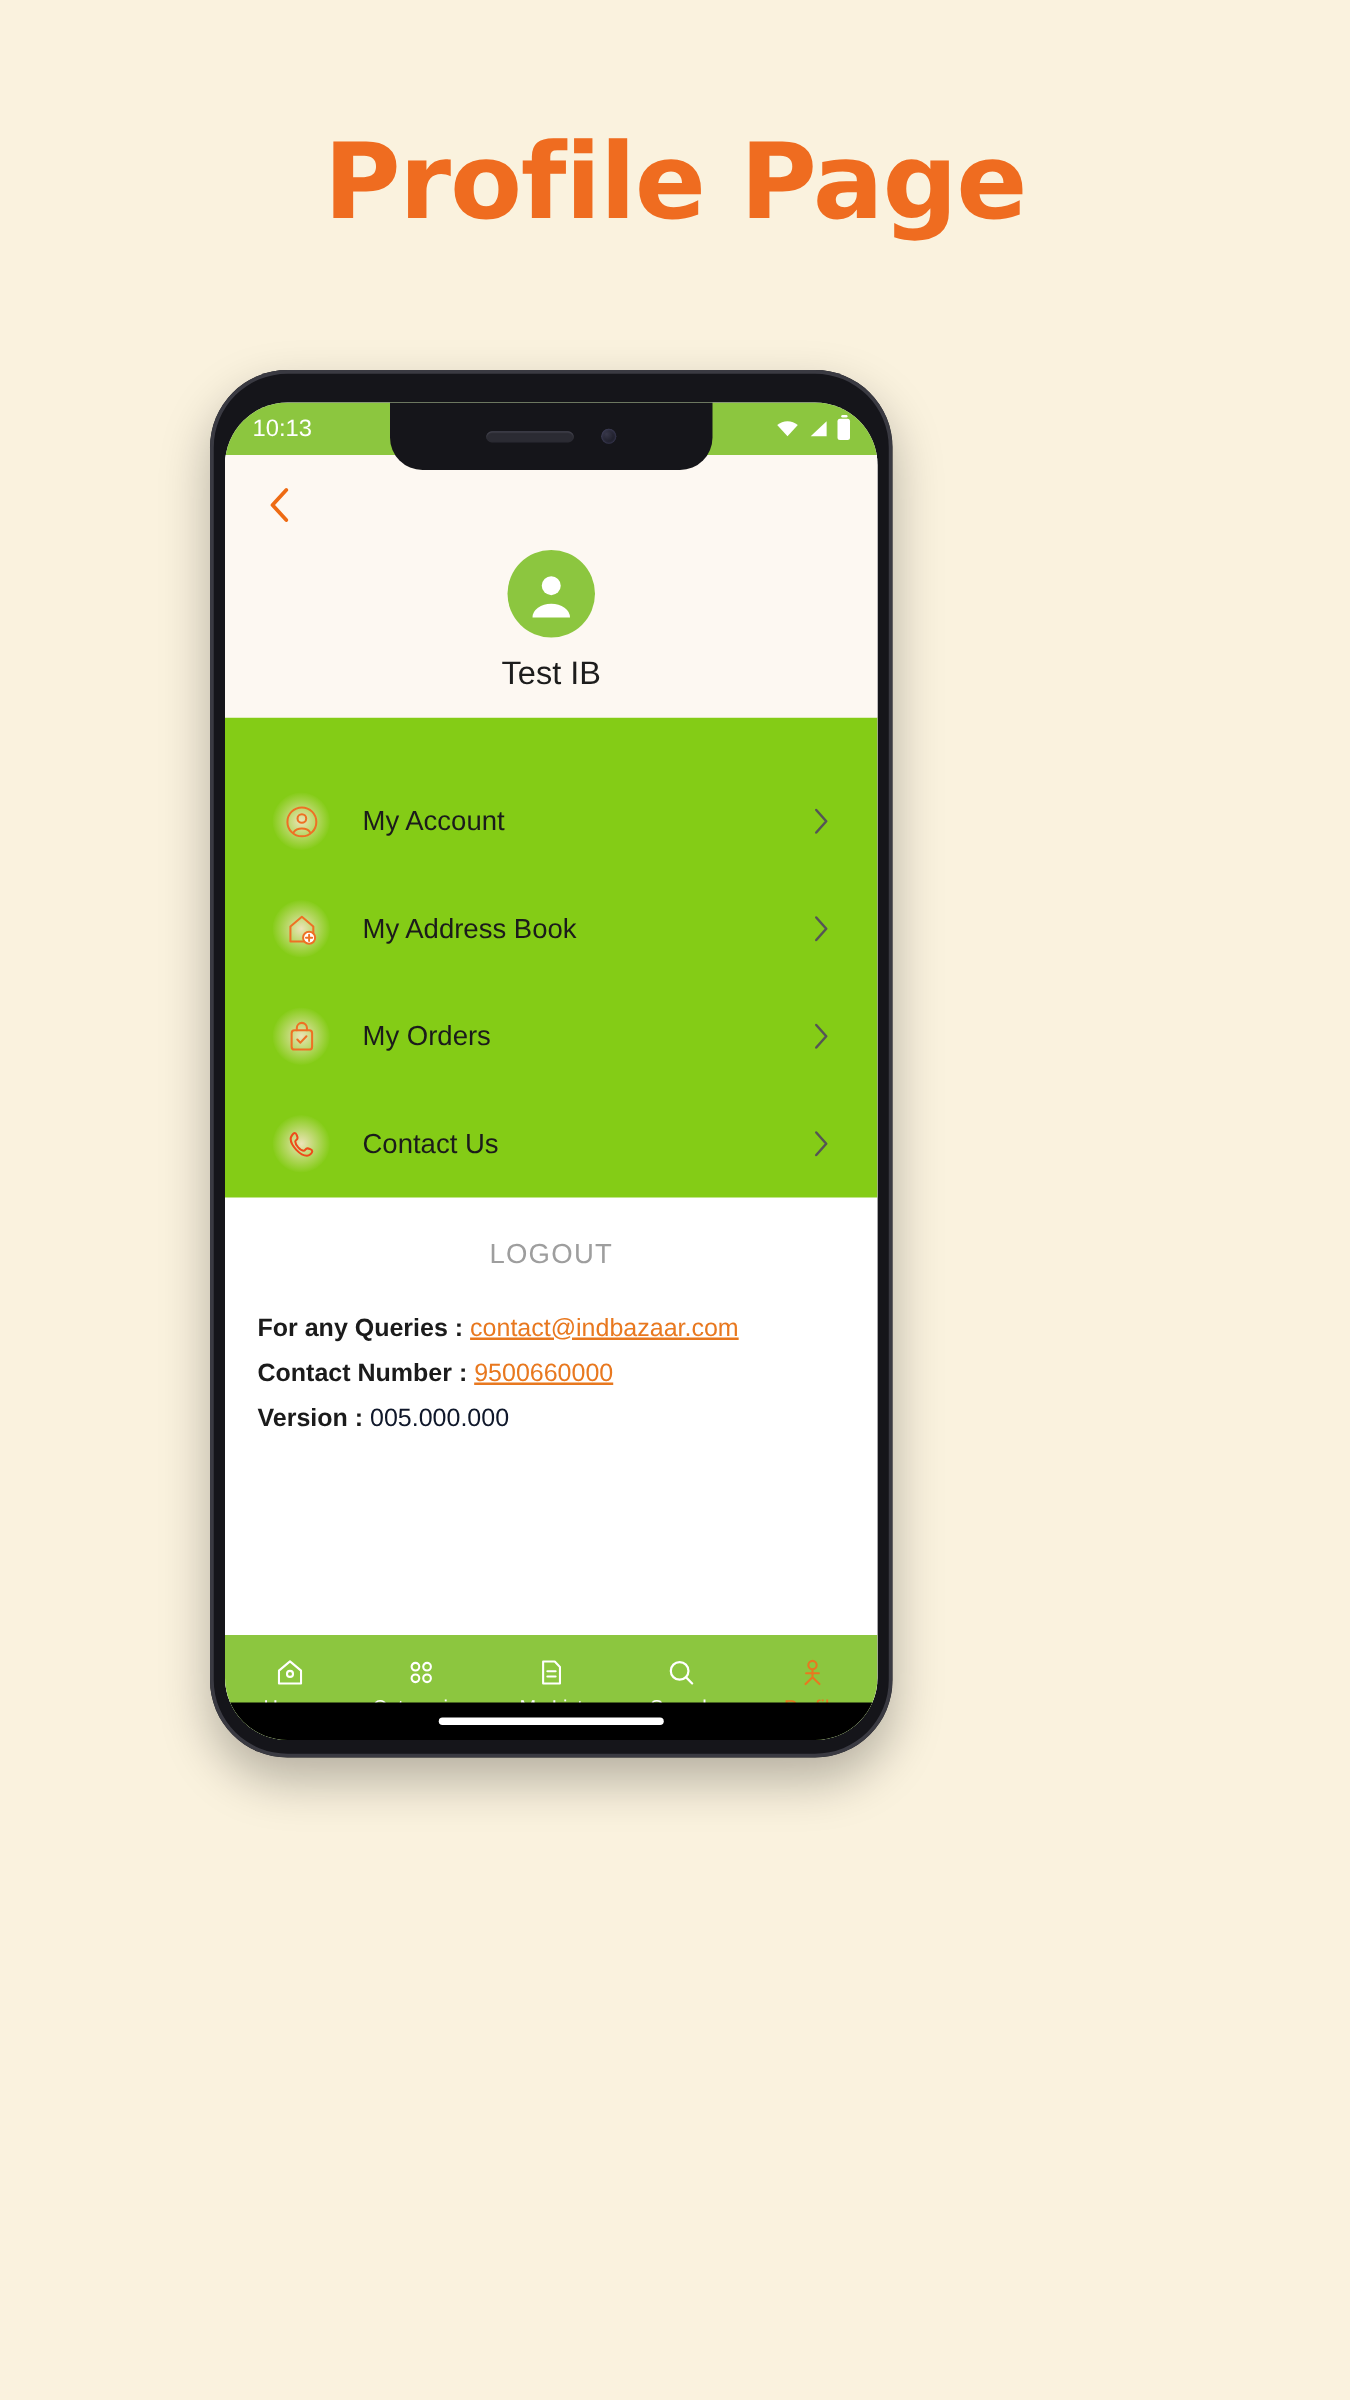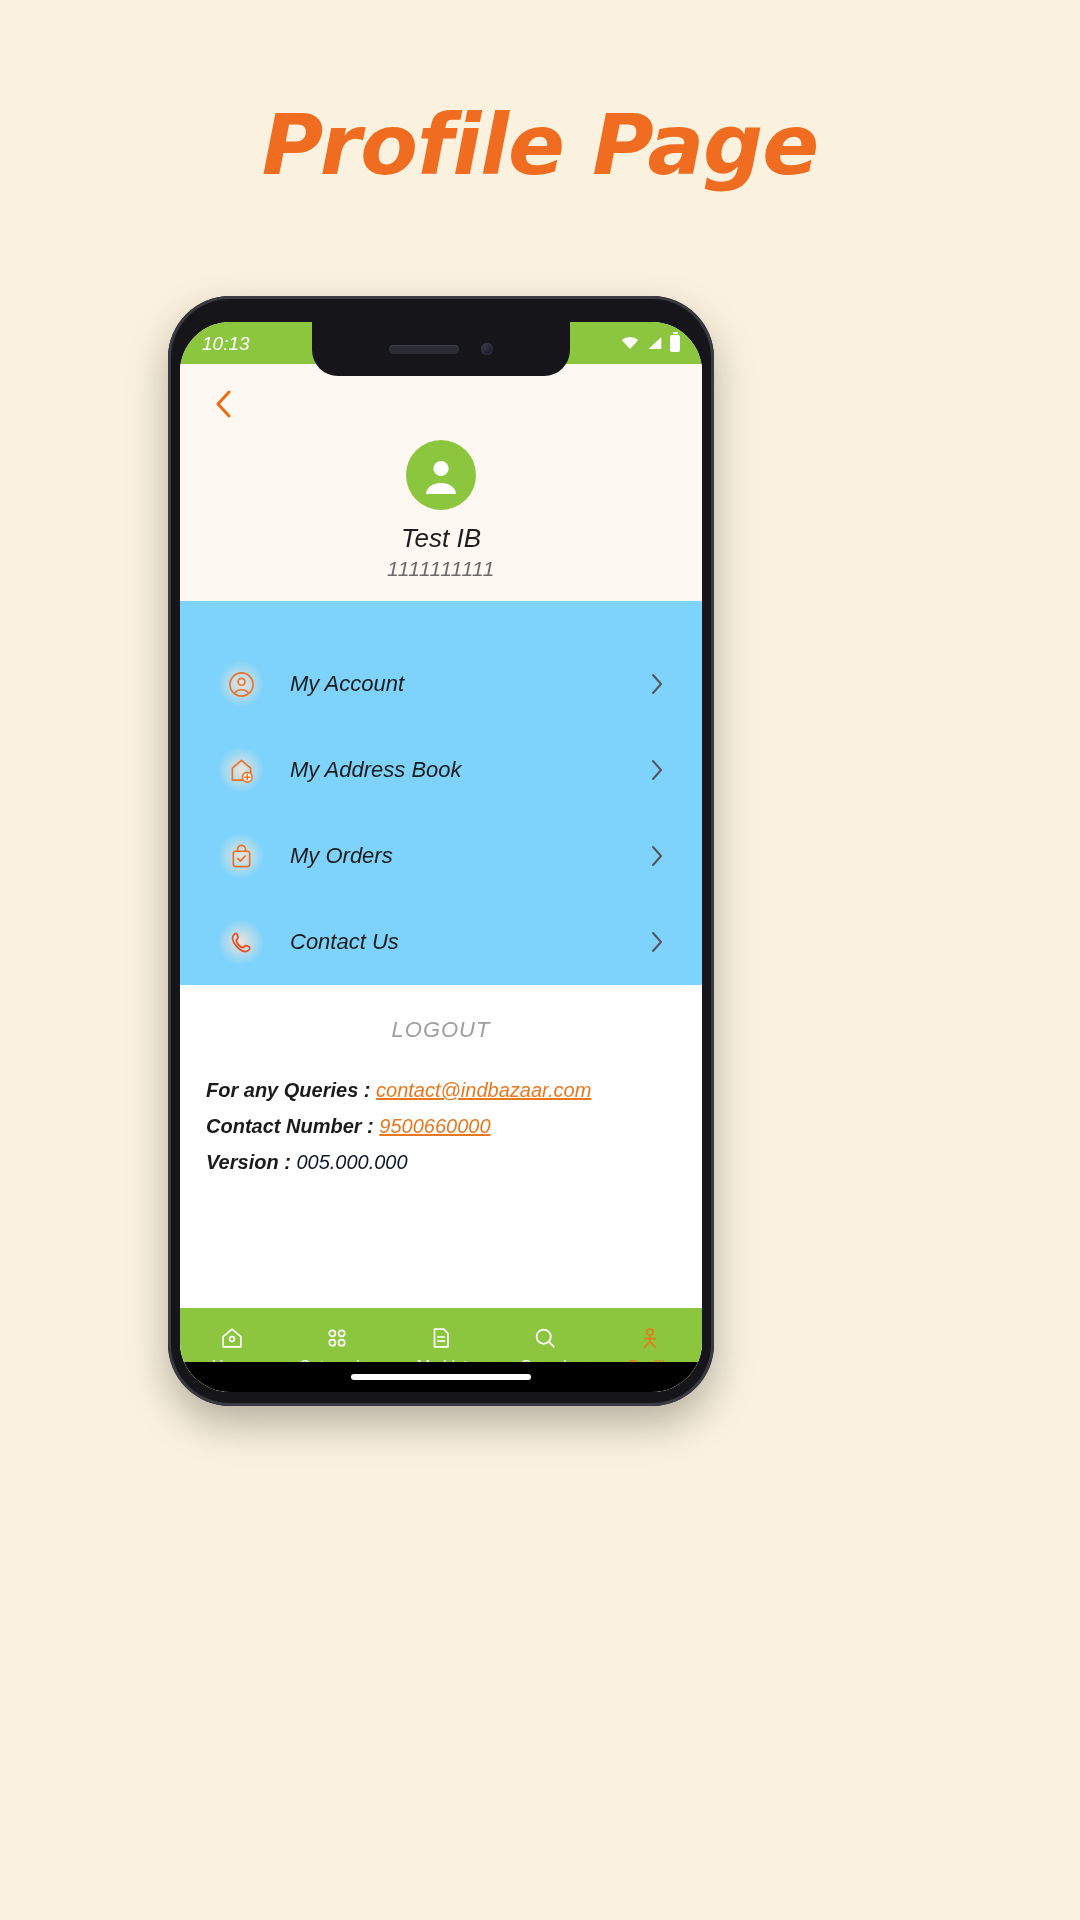--- a/index.html
+++ b/index.html
@@ -2,21 +2,21 @@
 <html><head>
 <meta charset="utf-8">
 <style>
   * { margin:0; padding:0; box-sizing:border-box; }
   html, body {
     width:1080px; height:1920px;
     background:#faf2de;
     font-family:"Liberation Sans", sans-serif;
     overflow:hidden;
   }
-  .page { position:relative; width:916px; height:1920px;font-style:italic; }
+  .page { position:relative; width:916px; height:1920px; }
 
   
   .headline {
     position:absolute; top:96px; left:0; width:1080px;
     text-align:center;
     font-size:84px;
     font-weight:bold;
     letter-spacing:-1px;
     color:#ef6c20;
     font-family:"DejaVu Sans", sans-serif;
@@ -120,21 +120,21 @@
   }
   .user-phone {
     text-align:center;
     font-size:21px;
     color:#6b6b6b;
     margin-top:3px;
     letter-spacing:.5px;
   }
 
   
-  .menu { padding:40px 0 0 0; background:#7dd3fc; }
+  .menu { padding:40px 0 0 0; background:#84cc16; }
   .menu-row {
     display:flex; align-items:center;
     padding:0 38px;
     height:86px;
   }
   .menu-ico {
     width:46px; height:46px; border-radius:50%;
     background:radial-gradient(circle, rgba(255,231,213,.85) 0%, rgba(255,255,255,0) 72%);
     display:flex; align-items:center; justify-content:center;
     flex:0 0 auto;
@@ -239,21 +239,20 @@
           <div class="avatar-wrap">
             <div class="avatar">
               <svg width="42" height="42" viewBox="0 0 42 42">
                 <circle cx="21" cy="14.5" r="7.6" fill="#ffffff"></circle>
                 <path d="M6 40 a15 11 0 0 1 30 0 Z" fill="#ffffff"></path>
               </svg>
             </div>
           </div>
 
           <div class="user-name">Test IB</div>
-          <div class="user-phone">1111111111</div>
         </div>
 
         <div class="menu">
 
           <div class="menu-row">
             <div class="menu-ico">
               <svg width="27" height="27" viewBox="0 0 28 28">
                 <circle cx="14" cy="14" r="12" fill="none" stroke="#ee7024" stroke-width="1.7"></circle>
                 <circle cx="14" cy="11.2" r="3.6" fill="none" stroke="#ee7024" stroke-width="1.7"></circle>
                 <path d="M7.2 22.6 a7.6 5.6 0 0 1 13.6 0" fill="none" stroke="#ee7024" stroke-width="1.7" stroke-linecap="round"></path>

